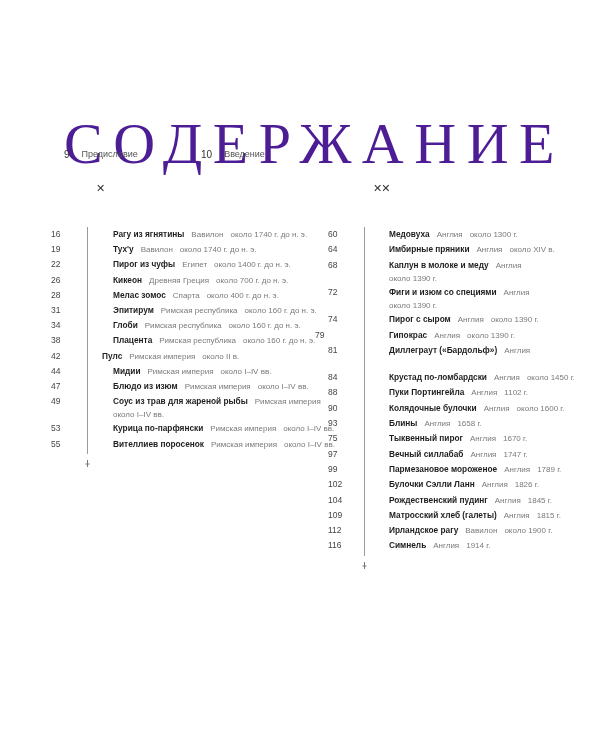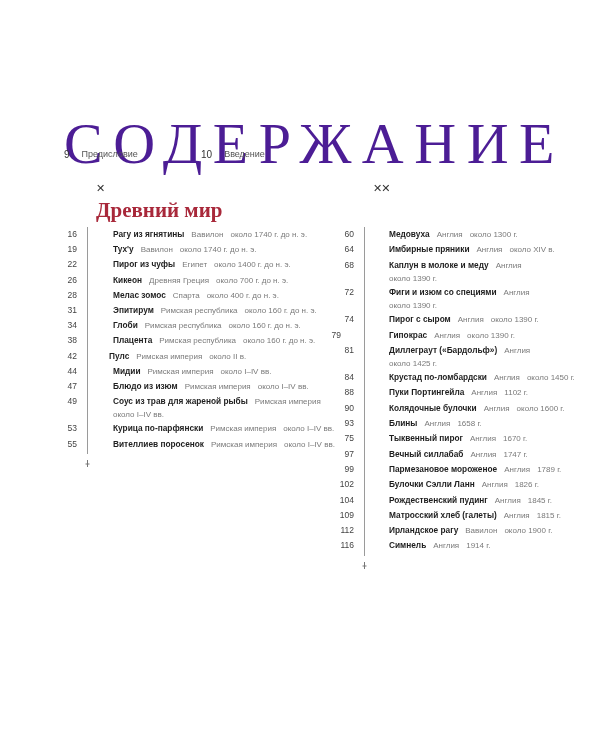--- a/index.html
+++ b/index.html
@@ -20,21 +20,21 @@
     .section { position: absolute; top: 182px; }
     .ornament { font-family: "DejaVu Sans", sans-serif; font-size: 11px; color: #333; height: 14px; line-height: 14px; letter-spacing: -1px; }
     .sec-title {
       font-family: "Liberation Serif", serif; font-size: 21px; font-weight: bold;
       color: #a8283a; line-height: 26px; margin-top: 1px; white-space: nowrap;
     }
     .list { position: absolute; }
     .vline { position: absolute; width: 1px; background: #9a9a9a; }
     .arrow { position: absolute; width: 7px; height: 8px; }
     .row { position: absolute; font-family: "Liberation Sans", sans-serif; font-size: 8px; line-height: 13px; white-space: nowrap; }
-    .row .pg { position: absolute; text-align: right; width: 26px; font-size: 8.5px; color: #444; }
+    .row .pg { position: absolute; width: 26px; font-size: 8.5px; color: #444; }
     .row .txt { position: absolute; margin-left: 16px; }
     .row .name { font-weight: bold; color: #1e1e1e; font-size: 8.3px; }
     .row .place, .row .date { color: #7a7a7a; margin-left: 7px; }
     .row .date.wrap { display: block; margin-left: 0; }
   </style>
 </head>
 <body>
 
 <h1 class="title">СОДЕРЖАНИЕ</h1>
 
@@ -42,21 +42,20 @@
   <span class="num">9</span>
   <span>Предисловие</span>
 </div>
 <div class="front" style="left:201px;">
   <span class="num">10</span>
   <span>Введение</span>
 </div>
 
 <div class="section" style="left:96px;">
   <div class="ornament">✕</div>
-  <div class="sec-title">Древний мир</div>
 </div>
 <div class="list" id="list0" style="left:0;top:0;">
     <div class="row" style="left: 0px; top: 228px;">
       <span class="pg" style="left:51px">16</span>
       <span class="txt" style="left:97px"><span class="name">Рагу из ягнятины</span><span class="place">Вавилон</span><span class="date">около 1740 г. до н. э.</span></span>
     </div>
     <div class="row" style="left: 0px; top: 243.2px;">
       <span class="pg" style="left:51px">19</span>
       <span class="txt" style="left:97px"><span class="name">Тух'у</span><span class="place">Вавилон</span><span class="date">около 1740 г. до н. э.</span></span>
     </div>
@@ -79,21 +78,21 @@
     <div class="row" style="left: 0px; top: 319.2px;">
       <span class="pg" style="left:51px">34</span>
       <span class="txt" style="left:97px"><span class="name">Глоби</span><span class="place">Римская республика</span><span class="date">около 160 г. до н. э.</span></span>
     </div>
     <div class="row" style="left: 0px; top: 334.4px;">
       <span class="pg" style="left:51px">38</span>
       <span class="txt" style="left:97px"><span class="name">Плацента</span><span class="place">Римская республика</span><span class="date">около 160 г. до н. э.</span></span>
     </div>
     <div class="row" style="left: 0px; top: 349.6px;">
       <span class="pg" style="left:51px">42</span>
-      <span class="txt" style="left:93px"><span class="name">Пулс</span><span class="place">Римская империя</span><span class="date">около II в.</span></span>
+      <span class="txt" style="left:86px"><span class="name">Пулс</span><span class="place">Римская империя</span><span class="date">около II в.</span></span>
     </div>
     <div class="row" style="left: 0px; top: 364.8px;">
       <span class="pg" style="left:51px">44</span>
       <span class="txt" style="left:97px"><span class="name">Мидии</span><span class="place">Римская империя</span><span class="date">около I–IV вв.</span></span>
     </div>
     <div class="row" style="left: 0px; top: 380px;">
       <span class="pg" style="left:51px">47</span>
       <span class="txt" style="left:97px"><span class="name">Блюдо из изюм</span><span class="place">Римская империя</span><span class="date">около I–IV вв.</span></span>
     </div>
     <div class="row" style="left: 0px; top: 395.2px;">
@@ -138,21 +137,21 @@
     <div class="row" style="left: 0px; top: 313.2px;">
       <span class="pg" style="left:328px">74</span>
       <span class="txt" style="left:373px"><span class="name">Пирог с сыром</span><span class="place">Англия</span><span class="date">около 1390 г.</span></span>
     </div>
     <div class="row" style="left: 0px; top: 328.5px;">
       <span class="pg" style="left:315px">79</span>
       <span class="txt" style="left:373px"><span class="name">Гипокрас</span><span class="place">Англия</span><span class="date">около 1390 г.</span></span>
     </div>
     <div class="row" style="left: 0px; top: 343.8px;">
       <span class="pg" style="left:328px">81</span>
-      <span class="txt" style="left:373px"><span class="name">Диллеграут («Бардольф»)</span><span class="place">Англия</span><span class="date wrap">около 1425 г.</span></span>
+      <span class="txt" style="left:373px"><span class="name">Диллеграут («Бардольф»)</span><span class="place">Англия</span></span>
     </div>
     <div class="row" style="left: 0px; top: 371.1px;">
       <span class="pg" style="left:328px">84</span>
       <span class="txt" style="left:373px"><span class="name">Крустад по-ломбардски</span><span class="place">Англия</span><span class="date">около 1450 г.</span></span>
     </div>
     <div class="row" style="left: 0px; top: 386.4px;">
       <span class="pg" style="left:328px">88</span>
       <span class="txt" style="left:373px"><span class="name">Пуки Портингейла</span><span class="place">Англия</span><span class="date">1102 г.</span></span>
     </div>
     <div class="row" style="left: 0px; top: 401.7px;">

